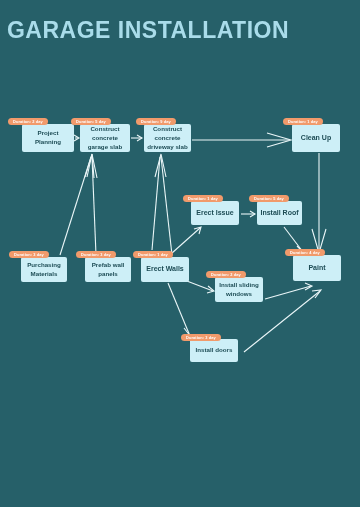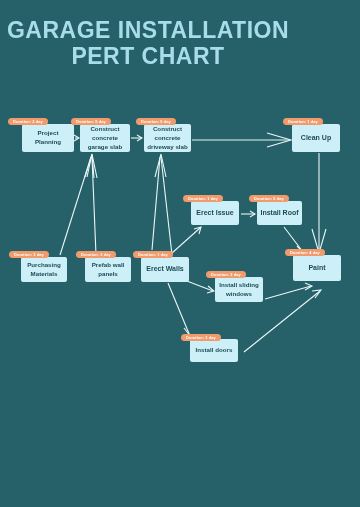--- a/index.html
+++ b/index.html
@@ -65,21 +65,20 @@
     letter-spacing:0.1px;
   }
 </style>
 </head>
 <body>
 
 <div id="chart-root">
 
   <div class="title-block">
     <span class="title-line-1">GARAGE INSTALLATION</span>
-    <span class="title-line-2">PERT CHART</span>
   </div>
 
   <svg id="edges" viewBox="0 0 360 507">
 
     <line x1="75" y1="138" x2="78" y2="138"></line>
     <path class="head" d="M74,135 L79,138 L74,141"></path>
 
     <line x1="131" y1="138" x2="142" y2="138"></line>
     <path class="head" d="M137,135 L142,138 L137,141"></path>
 

